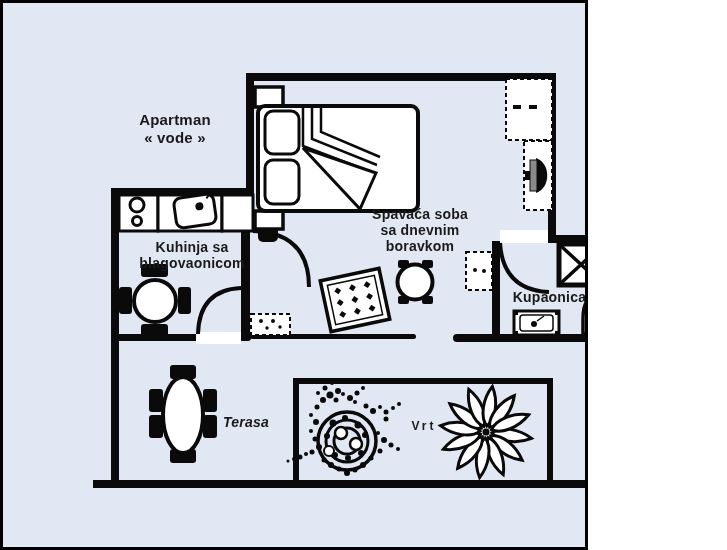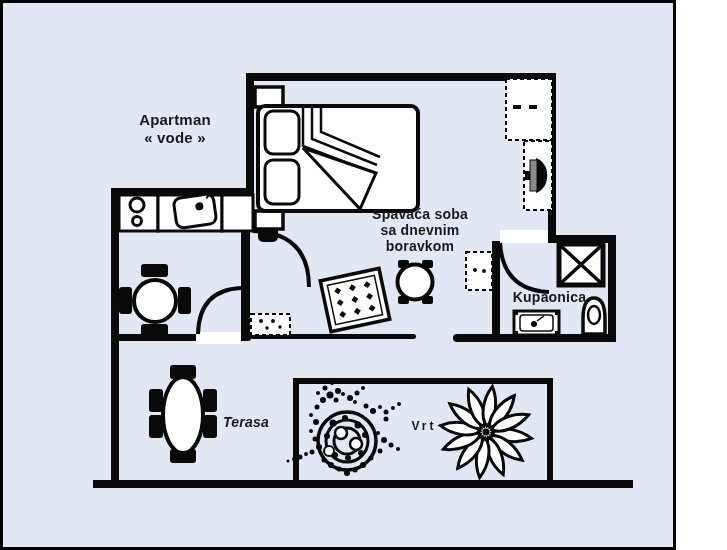--- a/index.html
+++ b/index.html
@@ -1,20 +1,20 @@
 <!DOCTYPE html>
 <html style="--background: #e1e7f3; --wall: #0a0a0a; --text: #1a1a1a; --tv-screen: #8a8a8a;"><head>
 <meta charset="utf-8">
 <style>
   :root{
     --background:#e1e7f3; --wall:#0a0a0a; --text:#1a1a1a; --tv-screen:#8a8a8a;
   }
   html,body{margin:0;padding:0;}
   #stage{
-    position:relative; width:676px; height:550px; box-sizing:border-box;
+    position:relative; width:588px; height:550px; box-sizing:border-box;
     background:var(--background); border:3px solid #000; overflow:hidden;
     font-family:"Liberation Sans", sans-serif;
   }
   #plan-svg{position:absolute;left:0;top:0;}
   .wl{fill:var(--wall);stroke:none}
   .op{fill:#ffffff;stroke:none}
   .arc{fill:none;stroke:var(--wall)}
   .wf{fill:#ffffff;stroke:var(--wall)}
   .bf{fill:var(--wall);stroke:none}
   .dsh{fill:#ffffff;stroke:var(--wall);stroke-width:2;stroke-dasharray:4,3}
@@ -287,20 +287,24 @@
       </g>
       <circle class="bf" cx="483" cy="429" r="3.5"></circle>
     </g>
   </svg>
 
   <div class="lbl lbl-title" style="left:172px;top:108px;">
     <div>Apartman</div>
     <div>« vode »</div>
   </div>
 
+  <div class="lbl" style="left:189px;top:236px;">
+    <div>Kuhinja sa</div>
+    <div>blagovaonicom</div>
+  </div>
 
   <div class="lbl" style="left:417px;top:203px;">
     <div>Spavaća soba</div>
     <div>sa dnevnim</div>
     <div>boravkom</div>
   </div>
 
   <div class="lbl" style="left:540px;top:286px;padding-left:13px;">Kupaonica</div>
 
   <div class="lbl" style="left:243px;top:411px;font-style:italic;">Terasa</div>

